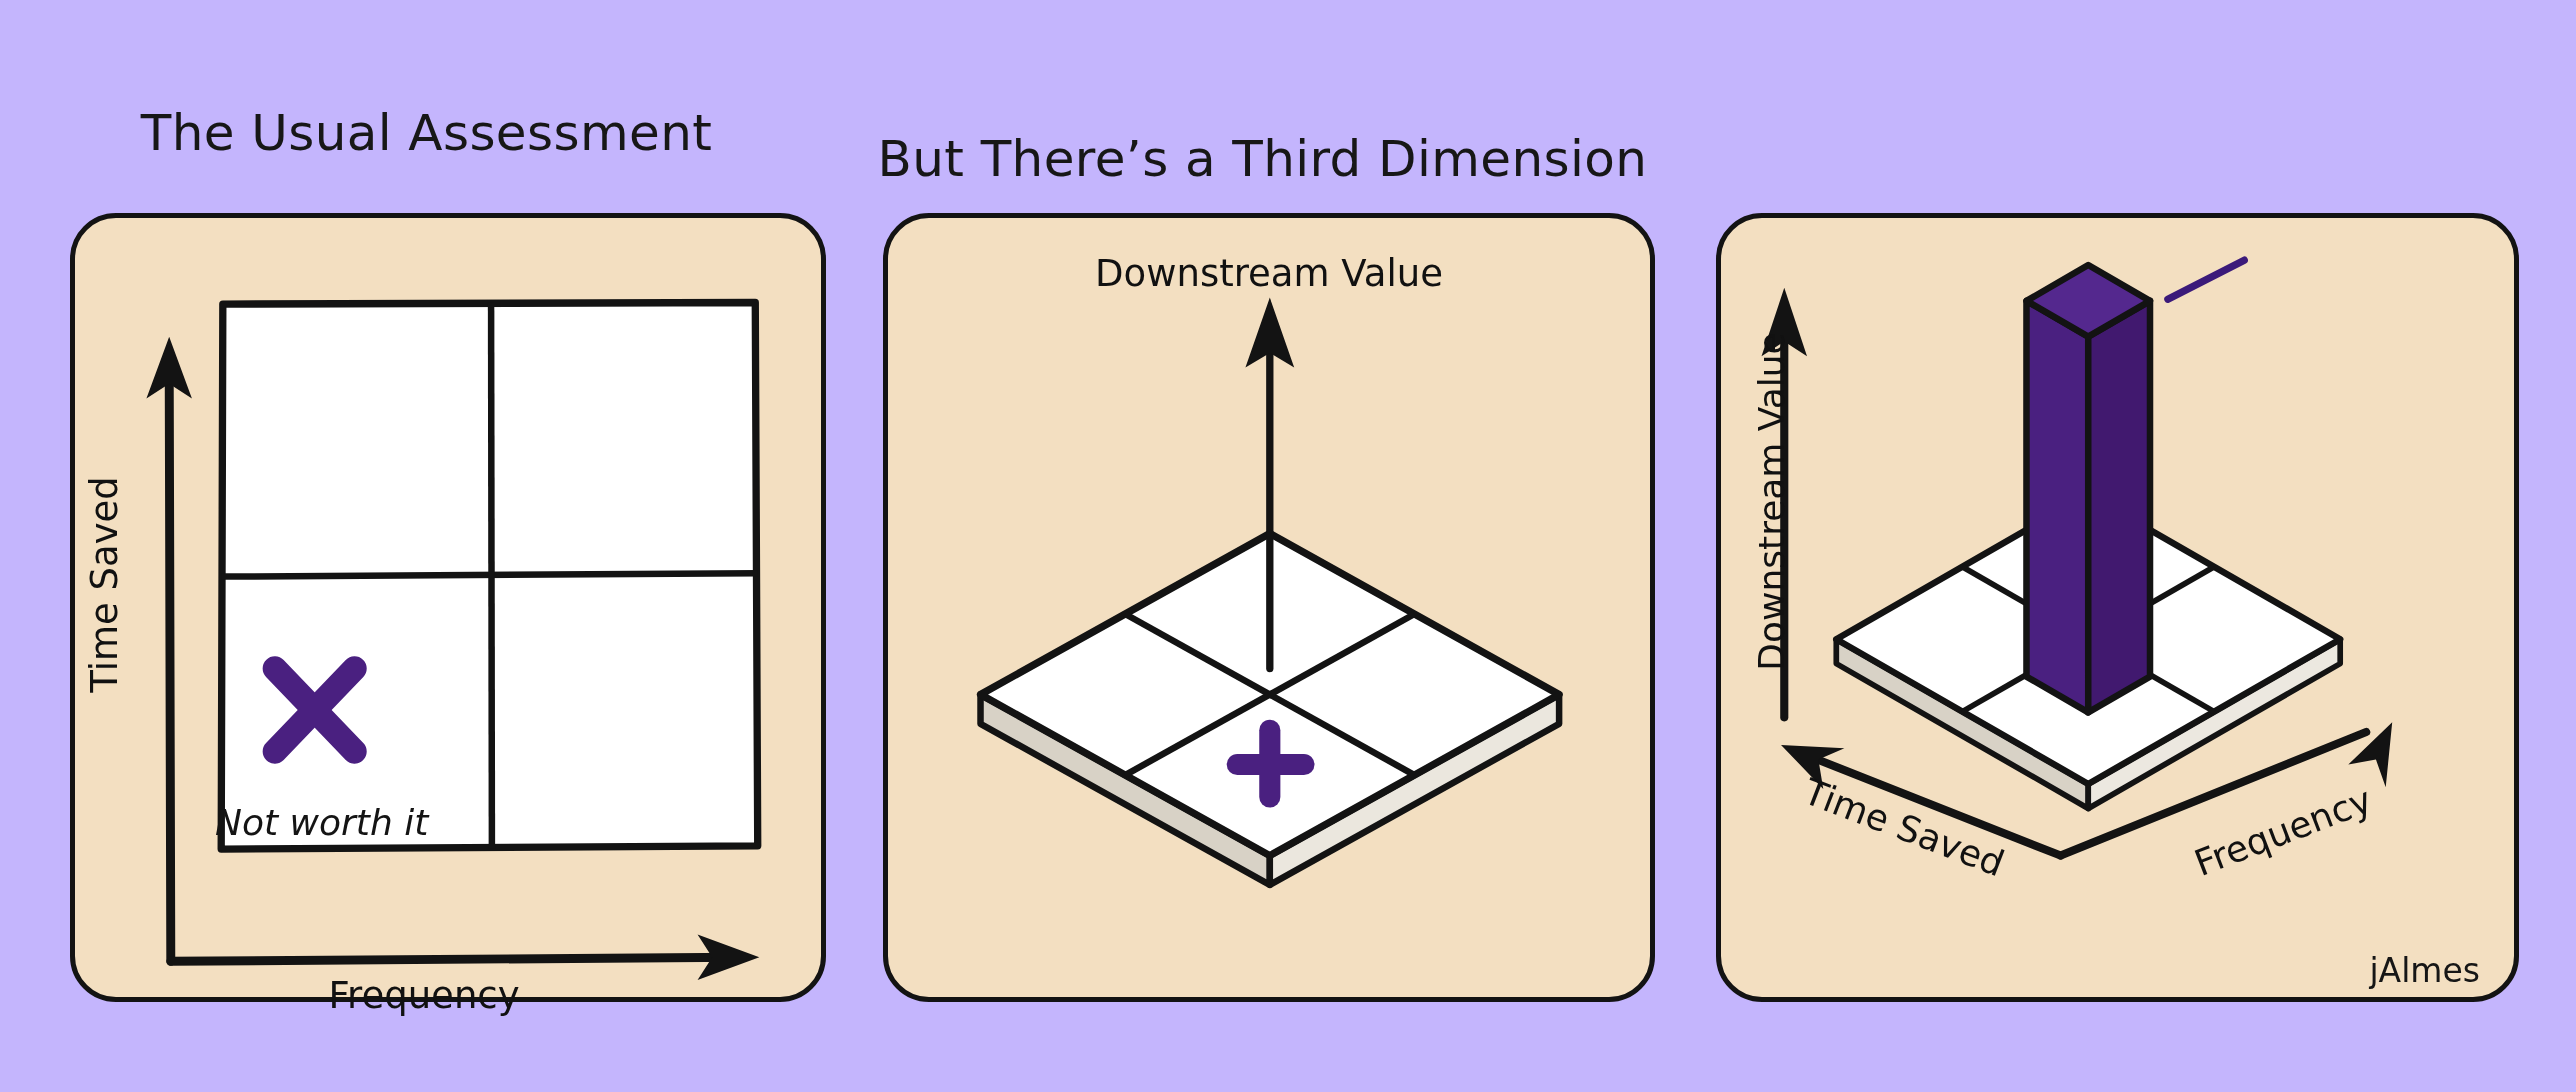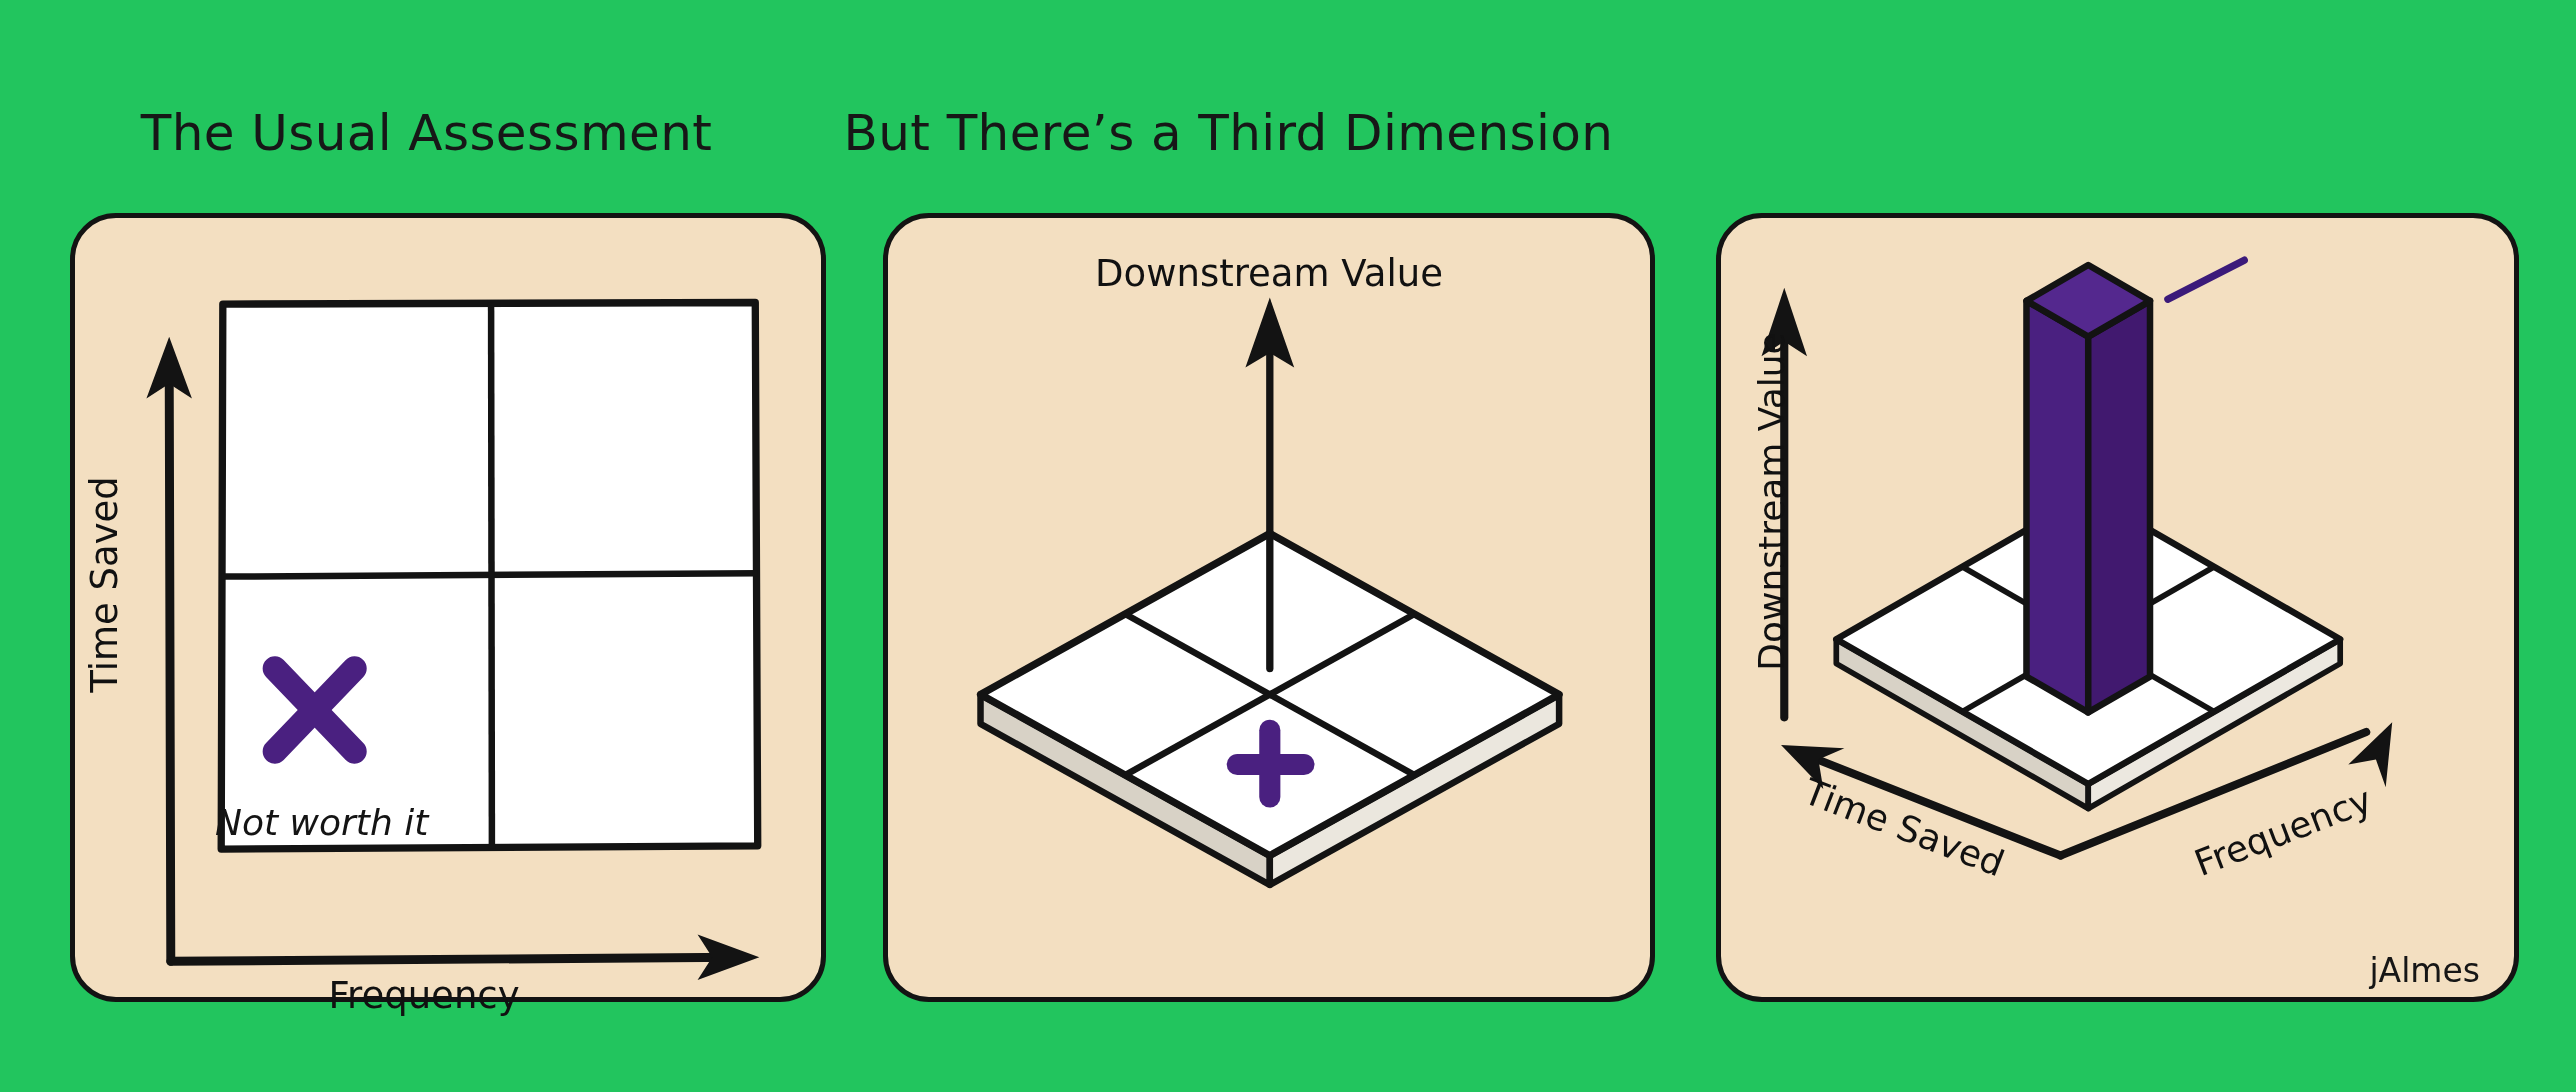--- a/index.html
+++ b/index.html
@@ -13,21 +13,21 @@
     font-family: "DejaVu Sans", sans-serif;
     overflow: hidden;
     position: relative;
   }
 
   #canvas {
     position: absolute;
     left: 0; top: 0;
     width: 2576px;
     height: 1093px;
-    background: #22c55e;
+    background: #c4b5fd;
   }
 
   .panel {
     position: absolute;
     top: 213px;
     height: 789px;
   }
 
   .panel-title {
     position: absolute;
@@ -130,21 +130,21 @@
     </svg>
 
     <div class="axis-label" style="left:-88px; top:350px; width:244px; text-align:center;
                 transform: rotate(-90deg);">Time Saved</div>
 
     <div class="axis-label" style="left:171px; top:761px; width:366px; text-align:center;">Frequency</div>
 
     <div class="handwriting" style="position:absolute; left:145px; top:546px;">Not worth it</div>
   </div>
 
-  <div class="panel-title" style="left:822px; width:813px;">But There’s a Third Dimension</div>
+  <div class="panel-title" style="left:856px; width:813px;margin-top:26px;">But There’s a Third Dimension</div>
 
   <div class="panel" style="left:883px; width:772px;">
     <div class="card"></div>
 
     <svg class="svg-layer" viewBox="0 0 950 970" preserveAspectRatio="none">
 
       <g>
         <path d="M476,500 L476,138" stroke="#131313" stroke-width="9" stroke-linecap="round" fill="none"></path>
         <path d="M476,104 L446,190 L476,172 L506,190 Z" fill="#131313"></path>
       </g>

